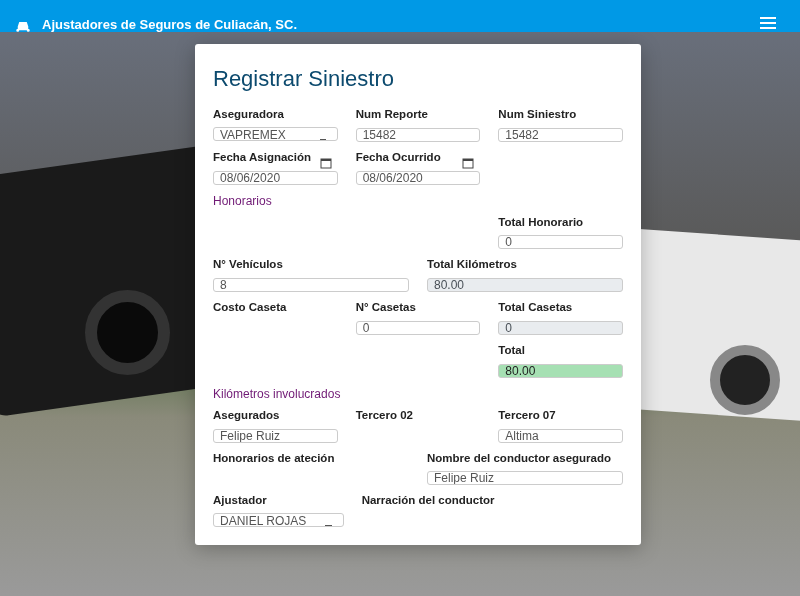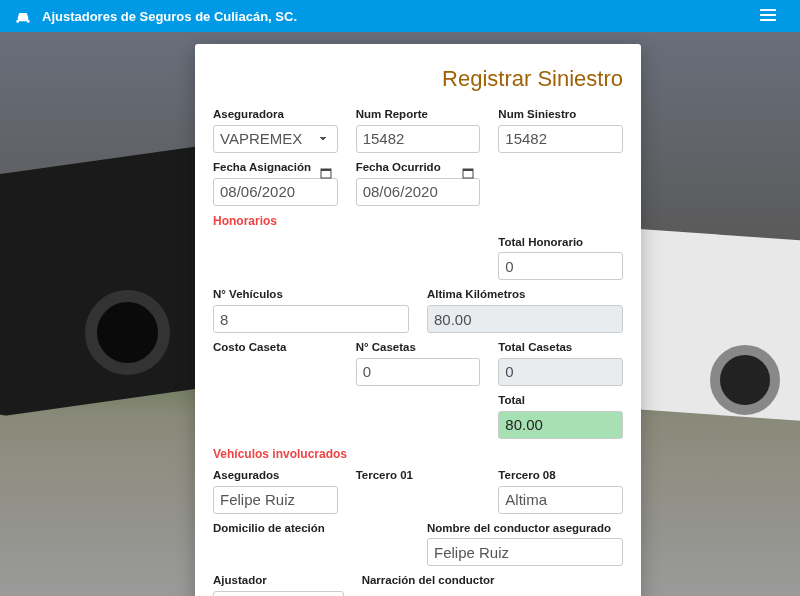--- a/index.html
+++ b/index.html
@@ -3,31 +3,31 @@
 <meta charset="utf-8">
 <style>
 *{box-sizing:border-box;margin:0;padding:0;font-family:Arial,Helvetica,sans-serif}
 body{background:#a8a8a8;overflow:hidden}
 .bg{position:fixed;inset:0;background:linear-gradient(180deg,#6b7280 0%,#5a5a5a 40%,#4a6a3a 55%,#8a8a7a 70%,#9a9a9a 100%);z-index:-2}
 .bg::before{content:"";position:absolute;left:-30px;top:150px;width:420px;height:240px;background:#1a1a1a;border-radius:40px 120px 20px 20px / 40px 60px 20px 20px;transform:rotate(-8deg);z-index:1}
 .bg::after{content:"";position:absolute;right:-60px;top:230px;width:420px;height:180px;background:#e8e8e8;border-radius:80px 30px 20px 20px / 40px 30px 20px 20px;transform:rotate(4deg);z-index:1}
 .bg .w1{position:absolute;left:85px;top:290px;width:85px;height:85px;background:#0a0a0a;border-radius:50%;border:12px solid #333;z-index:2}
 .bg .w2{position:absolute;left:283px;top:256px;width:85px;height:85px;background:#0a0a0a;border-radius:50%;border:12px solid #333;z-index:2}
 .bg .w3{position:absolute;right:20px;top:345px;width:70px;height:70px;background:#222;border-radius:50%;border:10px solid #888;z-index:2}
-.topbar{height:32px;background:#0099e6;color:#fff;display:flex;align-items:center;padding:0 14px;font-size:13px;font-weight:600;position:relative;z-index:10}
+.topbar{height:32px;background:#0099e6;color:#fff;display:flex;align-items:flex-end;padding:0 14px;font-size:13px;font-weight:600;position:relative;z-index:10}
 .topbar svg{margin-right:10px}
 .topbar .menu{margin-left:auto;cursor:pointer}
 .page{width:800px;height:596px;position:relative}
 .card{position:absolute;left:195px;top:44px;width:446px;background:#fff;border-radius:3px;padding:16px 18px;box-shadow:0 4px 20px rgba(0,0,0,.25);z-index:5}
-.title{text-align:right;font-size:22px;font-weight:400;color:#a16207;margin:6px 0 16px}
-.section-h{color:#ef4444;font-size:12px;font-weight:700;margin:8px 0 8px}
+.title{text-align:left;font-size:22px;font-weight:400;color:#0c4a6e;margin:6px 0 16px}
+.section-h{color:#701a75;font-size:12px;font-weight:400;margin:8px 0 8px}
 .row{display:flex;gap:18px;margin-bottom:8px}
 .col{flex:1;min-width:0}
 label{display:block;font-size:11.5px;font-weight:700;color:#222;margin-bottom:3px;line-height:1.2}
-input,select{width:100%;height:28px;border:1px solid #ccc;border-radius:3px;padding:0 6px;font-size:15px;color:#555;background:#fff}
+input,select{width:100%;height:14px;border:1px solid #ccc;border-radius:3px;padding:0 6px;font-size:12px;color:#555;background:#fff}
 select{appearance:none;background-image:linear-gradient(45deg,transparent 50%,#555 50%),linear-gradient(135deg,#555 50%,transparent 50%);background-position:calc(100% - 14px) 11px,calc(100% - 10px) 11px;background-size:4px 4px,4px 4px;background-repeat:no-repeat}
 .date{position:relative}
 .date svg{position:absolute;right:6px;top:6px;pointer-events:none}
 input[readonly]{background:#e9ecef;color:#495057}
 input.total-green{background:#a6e0b3;color:#222}
 </style>
 </head>
 <body>
 
 <div class="page">
@@ -99,21 +99,21 @@
       <input value="0" style="">
     </div>
   </div>
 
   <div class="row">
     <div class="col">
       <label>N° Vehículos</label>
       <input value="8" style="">
     </div>
     <div class="col">
-      <label>Altima Kilómetros</label>
+      <label>Total Kilómetros</label>
       <input readonly="" value="80.00" style="">
     </div>
   </div>
 
   <div class="row">
     <div class="col">
       <label>Costo Caseta</label>
     </div>
     <div class="col">
       <label>N° Casetas</label>
@@ -127,39 +127,39 @@
 
   <div class="row">
     <div class="col"></div>
         <div class="col"></div>
     <div class="col">
       <label>Total</label>
       <input readonly="" class="total-green" value="80.00" style="">
     </div>
   </div>
 
-  <div class="section-h">Vehículos involucrados</div>
+  <div class="section-h">Kilómetros involucrados</div>
 
   <div class="row">
     <div class="col">
       <label>Asegurados</label>
       <input value="Felipe Ruiz" style="">
     </div>
     <div class="col">
-      <label>Tercero 01</label>
+      <label>Tercero 02</label>
     </div>
     <div class="col">
-      <label>Tercero 08</label>
+      <label>Tercero 07</label>
       <input value="Altima" style="">
     </div>
   </div>
 
   <div class="row">
     <div class="col">
-      <label>Domicilio de ateción</label>
+      <label>Honorarios de ateción</label>
     </div>
     <div class="col">
       <label>Nombre del conductor asegurado</label>
       <input value="Felipe Ruiz" style="">
     </div>
   </div>
 
   <div class="row" style="margin-bottom:0">
     <div class="col">
       <label>Ajustador</label>

